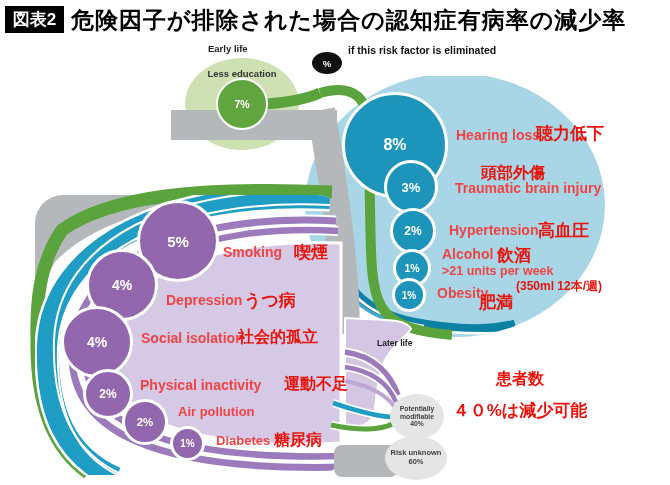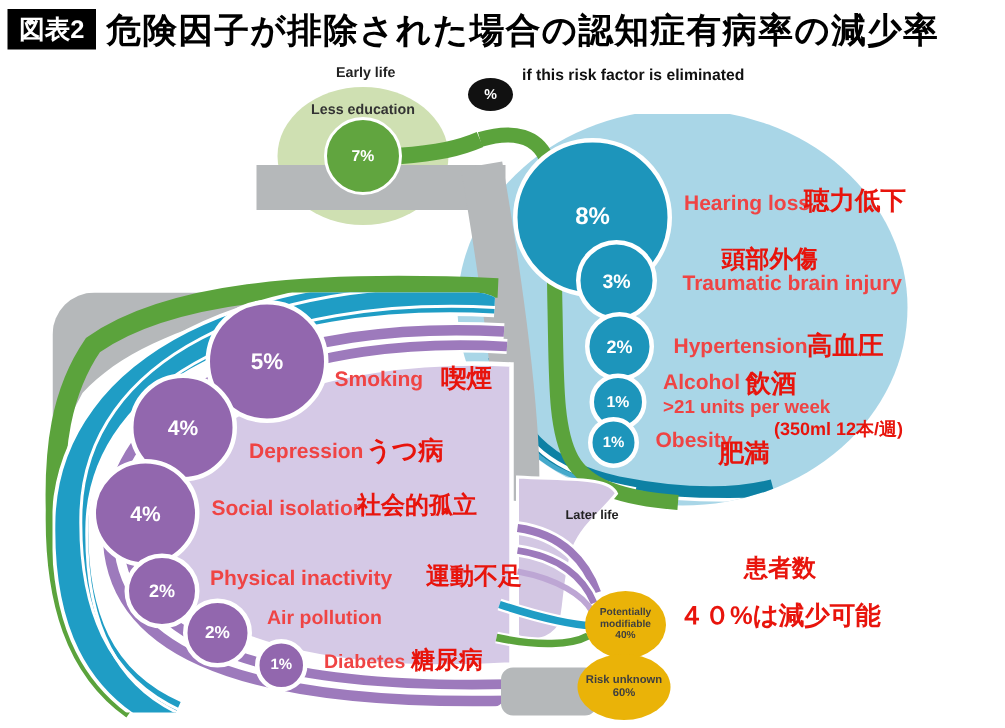--- a/index.html
+++ b/index.html
@@ -18,24 +18,24 @@
   
   .en{font-weight:bold;color:#ef4444;}
   .jp{font-weight:bold;color:#e8140c;}
   .stage-lbl{font-size:9.5px;font-weight:bold;color:#222;}
   
   .circle{position:absolute;border-radius:50%;border:3px solid #fff;box-sizing:border-box;
           display:flex;align-items:center;justify-content:center;color:#fff;font-weight:bold;}
   .teal{background:#1d95bb;}
   .purpl{background:#9267ae;}
   .greenc{background:#61a53f;border-width:2px;}
-  .grayc{position:absolute;border-radius:50%;background:#eab308;color:#3f3f3f;font-weight:bold;
+  .grayc{position:absolute;border-radius:50%;background:#e5e5e5;color:#3f3f3f;font-weight:bold;
          display:flex;flex-direction:column;align-items:center;justify-content:center;text-align:center;}
   
-  .el-stage{left:224px;top:43px;}
+  .el-stage{left:208px;top:43px;}
   .el-factor{left:198px;top:68px;width:88px;text-align:center;font-size:9.5px;font-weight:bold;color:#333;}
   .c7{left:216px;top:78px;width:52px;height:52px;font-size:10.5px;}
   
   .c8{left:342px;top:92px;width:106px;height:106px;font-size:16px;}
   .c3{left:384px;top:160px;width:54px;height:54px;font-size:13px;}
   .c2m{left:390px;top:208px;width:46px;height:46px;font-size:12px;}
   .c1a{left:393px;top:249px;width:38px;height:38px;font-size:10.5px;}
   .c1b{left:392px;top:278px;width:34px;height:34px;font-size:10px;}
   
   .hearing-en{left:456px;top:127px;font-size:14px;}

